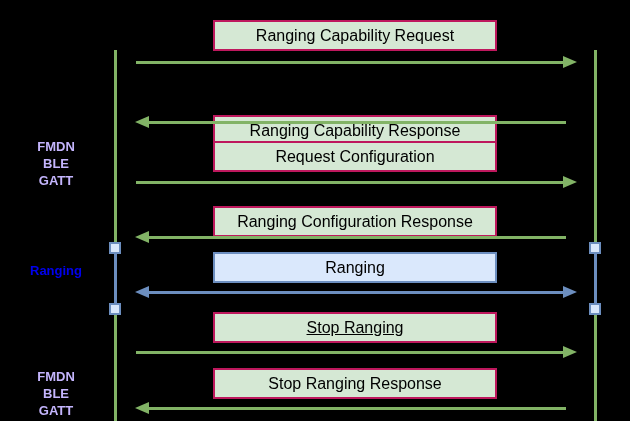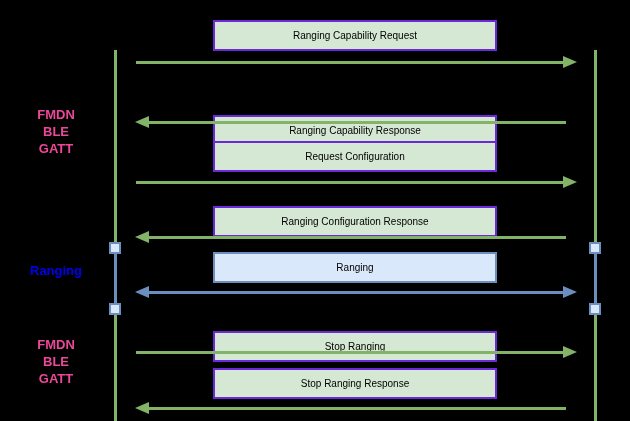--- a/index.html
+++ b/index.html
@@ -15,23 +15,23 @@
   .lifeline { position: absolute; width: 3px; background: #82b366; }
   .blueseg { position: absolute; width: 3px; background: #6c8ebf; }
   
   .act {
     position: absolute; width: 12px; height: 12px; box-sizing: border-box;
     background: #dae8fc; border: 2px solid #6c8ebf;
   }
   
   .mbox {
     position: absolute; left: 213px; width: 284px; height: 31px;
-    box-sizing: border-box; border: 2px solid #6d28d9; background: #d5e8d4;
+    box-sizing: border-box; border: 2px solid #be185d; background: #d5e8d4;
     display: flex; align-items: center; justify-content: center;
-    font-size: 10px; color: #000000; white-space: nowrap;
+    font-size: 16px; color: #000000; white-space: nowrap;
   }
   .mbox.blue { border-color: #6c8ebf; background: #dae8fc; }
   
   .arrow { position: absolute; left: 135px; width: 442px; height: 12px; }
   .arrow .shaft { position: absolute; top: 4.5px; height: 3px; background: #82b366; }
   .arrow.blue .shaft { background: #6c8ebf; }
   .head {
     position: absolute; top: 0; width: 0; height: 0;
     border-top: 6px solid transparent; border-bottom: 6px solid transparent;
   }
@@ -40,21 +40,21 @@
   .arrow.blue .head.r { border-left-color: #6c8ebf; }
   .arrow.blue .head.l { border-right-color: #6c8ebf; }
   .dirright .shaft { left: 1px;  width: 427px; }
   .dirleft  .shaft { left: 14px; width: 417px; }
   .dirboth  .shaft { left: 14px; width: 414px; }
   
   .phase {
     position: absolute; left: 0; width: 112px; text-align: center;
     font-weight: bold; font-size: 13px; line-height: 17px;
   }
-  .phase.green { color: #ec4899; }
+  .phase.green { color: #c4b5fd; margin-top: 32px; }
   .phase.bluetext { color: #0000ee; }
 </style>
 </head>
 <body>
 
 <div class="canvas">
 
   <div class="lifeline" style="left:114px; top:50px; height:371px;"></div>
   <div class="lifeline" style="left:594px; top:50px; height:371px;"></div>
 
@@ -114,21 +114,21 @@
 
   <div class="mbox blue" style="top:252px;">
     <span>Ranging</span>
   </div>
   <div class="arrow blue dirboth" style="top:286px;">
     <span class="head l"></span>
     <span class="shaft"></span>
     <span class="head r"></span>
   </div>
 
-  <div class="mbox" style="top:331px;text-decoration:underline;">
+  <div class="mbox" style="top:312px;text-decoration:underline;">
     <span>Stop Ranging</span>
   </div>
   <div class="arrow dirright" style="top:346px;">
     <span class="shaft"></span>
     <span class="head r"></span>
   </div>
 
   <div class="mbox" style="top:368px;">
     <span>Stop Ranging Response</span>
   </div>

